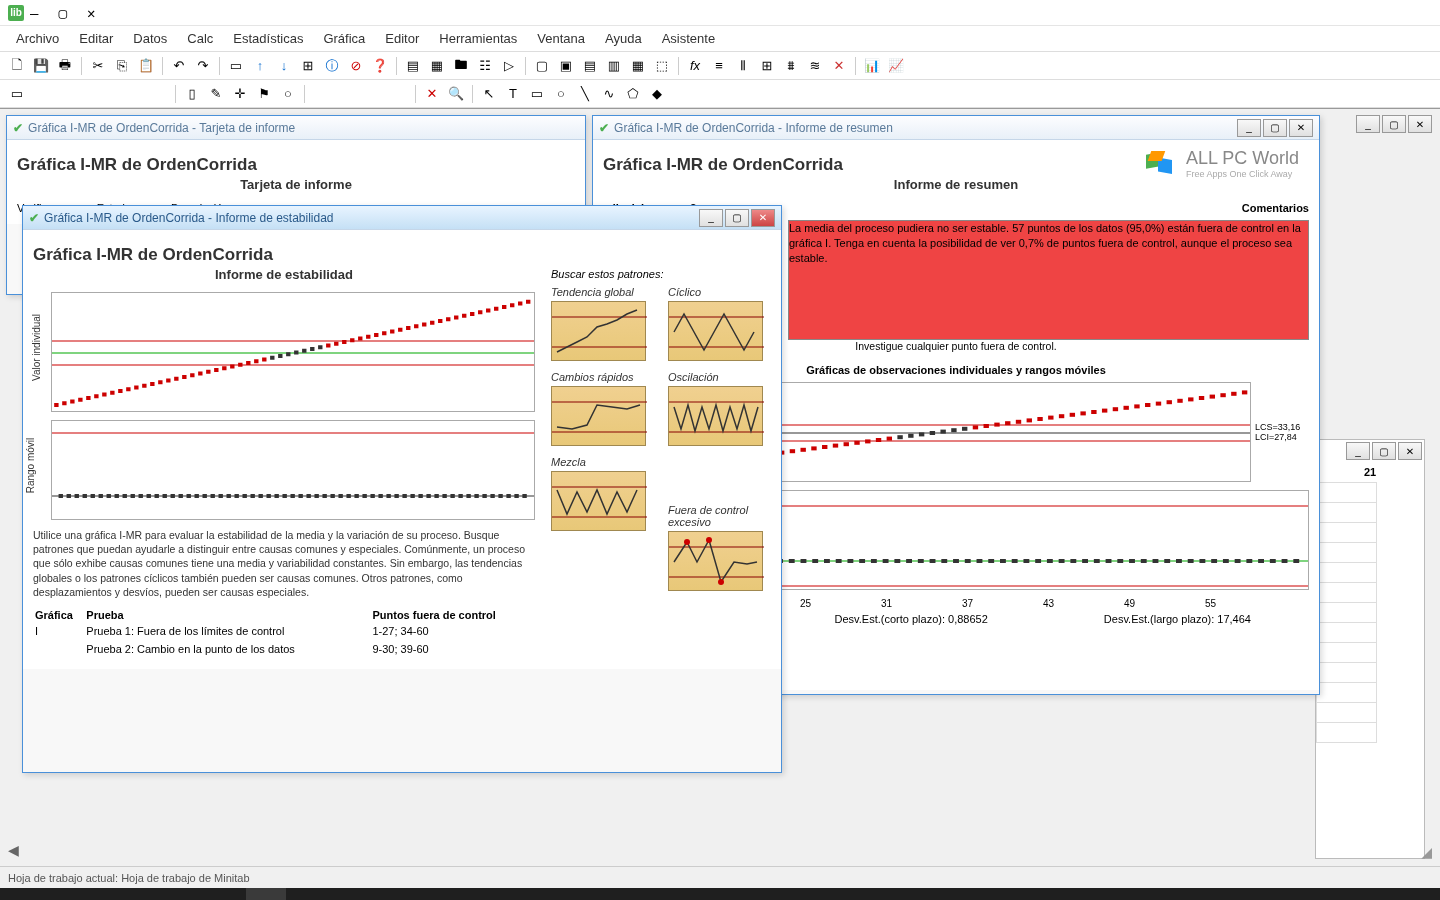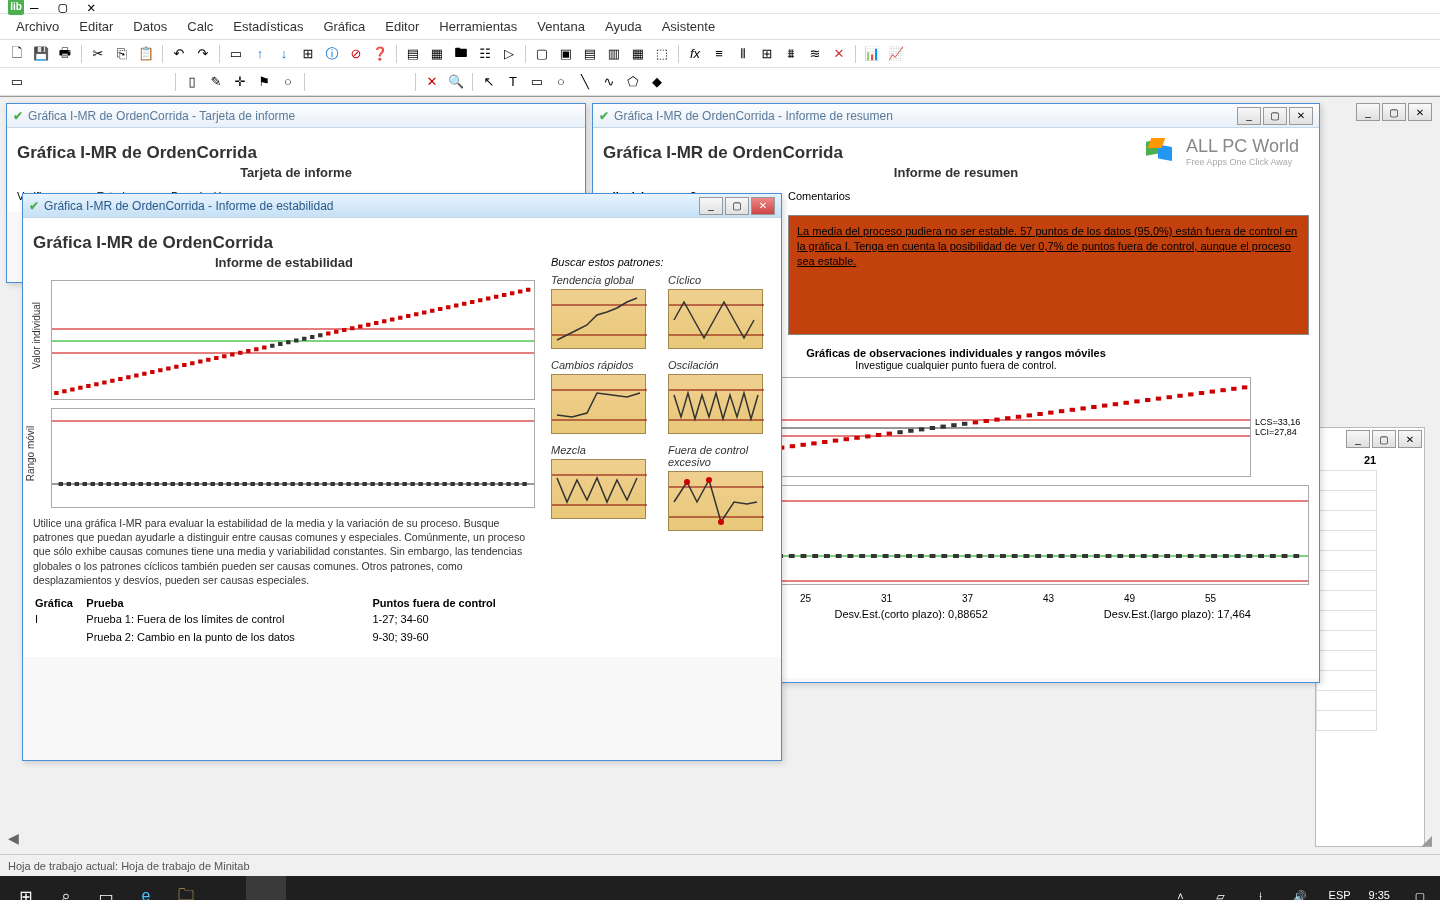--- a/index.html
+++ b/index.html
@@ -1,17 +1,17 @@
 <!DOCTYPE html>
 <html><head>
 <meta charset="utf-8">
 <style>
 * { margin:0; padding:0; box-sizing:border-box; font-family:"Segoe UI",Arial,sans-serif; }
 body { width:1440px; height:900px; background:#fff; overflow:hidden; position:relative; }
-.title-bar { height:14px; display:flex; align-items:center; padding:0 8px; background:#fff; border-bottom:1px solid #e5e5e5; }
+.title-bar { height:26px; display:flex; align-items:center; padding:0 8px; background:#fff; border-bottom:1px solid #e5e5e5; }
 .app-icon { width:16px; height:16px; background:#4caf50; border-radius:2px; display:flex; align-items:center; justify-content:center; color:#fff; font-size:10px; font-weight:bold; margin-right:6px; }
 .title-text { font-size:12px; color:#333; flex:1; }
 .win-controls { display:flex; gap:20px; font-size:14px; padding-right:10px; }
 .win-btn { cursor:pointer; font-family:monospace; }
 .menu-bar { height:26px; display:flex; align-items:center; padding:0 6px; background:#fff; border-bottom:1px solid #ddd; }
 .menu-item { padding:3px 10px; font-size:13px; color:#333; cursor:pointer; }
 .toolbar { height:28px; display:flex; align-items:center; padding:2px 6px; background:#fff; border-bottom:1px solid #ddd; gap:2px; }
 .tb-btn { width:22px; height:22px; display:flex; align-items:center; justify-content:center; cursor:pointer; font-size:13px; border:1px solid transparent; }
 .tb-sep { width:1px; height:18px; background:#ccc; margin:0 3px; }
 .main-area { position:relative; height:758px; background:#f0f0f0; border-top:1px solid #999; }
@@ -29,22 +29,22 @@
 .axis-label { position:absolute; font-size:10px; color:#333; transform:rotate(-90deg); transform-origin:center; left:-30px; }
 .help-text { font-size:10.5px; color:#333; line-height:1.35; margin:8px 0; }
 .tbl-hdr { font-size:11px; font-weight:bold; padding:4px 0; border-bottom:1px solid #999; }
 .tbl-row td { font-size:11px; padding:2px 10px 2px 0; }
 .pattern-card { width:95px; height:60px; background:linear-gradient(#f0d090,#e8c878); border:1px solid #a08850; margin-bottom:4px; position:relative; }
 .pattern-label { font-size:11px; color:#333; margin-bottom:3px; }
 .status-bar { height:22px; background:#f0f0f0; border-top:1px solid #ccc; display:flex; align-items:center; padding:0 8px; font-size:11px; color:#555; }
 .taskbar { height:40px; background:#1f1f1f; display:flex; align-items:center; padding:0 6px; position:relative; }
 .tb-icon { width:40px; height:40px; display:flex; align-items:center; justify-content:center; color:#fff; cursor:pointer; }
 .tb-right { position:absolute; right:0; display:flex; align-items:center; color:#fff; font-size:11px; }
-.watermark { position:absolute; right:20px; top:8px; font-size:18px; color:#888; display:flex; gap:8px; z-index:5; }
-.comment-box { border:1px solid #888; padding:8px; font-size:11px; line-height:1.35; background:#c2410c; min-height:120px;text-decoration:underline; }
+.watermark { position:absolute; right:20px; top:8px; font-size:18px; color:#888; display:flex; align-items:center; gap:8px; z-index:5; }
+.comment-box { border:1px solid #888; font-size:11px; line-height:1.35; background:#ef4444; min-height:120px; }
 svg line.red { stroke:#c00; stroke-width:1.2; }
 svg line.green { stroke:#0a0; stroke-width:1; }
 svg line.black { stroke:#333; stroke-width:1; }
 svg .pt-red { fill:#c00; }
 svg .pt-black { fill:#333; }
 .stats-row { display:flex; justify-content:space-around; font-size:11px; padding:4px 0; }
 .worksheet-bg { position:absolute; background:#fff; border:1px solid #bbb; }
 .ws-grid { border-collapse:collapse; }
 .ws-grid td { border:1px solid #ddd; width:60px; height:20px; }
 </style>
@@ -258,27 +258,27 @@
           <div style="display:flex;align-items:center;">
             <div style="flex:1;height:18px;background:linear-gradient(90deg,#5c5 0%,#5c5 85%,#fff 85%);border:1px solid #333;position:relative;">
               <div style="position:absolute;right:18px;top:-2px;bottom:-2px;width:2px;background:#aa8800;"></div>
             </div>
             <div style="font-size:11px;font-weight:bold;padding-left:4px;">No</div>
           </div>
           <div style="text-align:right;font-size:10px;background:#ffe9a8;border:1px solid #cc9;width:40px;margin-left:auto;margin-right:22px;">95.0%</div>
         </div>
 
         <div style="flex:1;">
-          <div style="text-align:left;font-size:11px;font-weight:normal;margin-bottom:13px;">Comentarios</div>
+          <div style="text-align:right;font-size:11px;font-weight:bold;margin-bottom:6px;">Comentarios</div>
           <div class="comment-box">La media del proceso pudiera no ser estable. 57 puntos de los datos (95,0%) están fuera de control en la gráfica I. Tenga en cuenta la posibilidad de ver 0,7% de puntos fuera de control, aunque el proceso sea estable.</div>
         </div>
       </div>
 
+      <div style="text-align:center;font-size:10.5px;">Investigue cualquier punto fuera de control.</div>
       <div style="text-align:center;font-size:11px;font-weight:bold;margin-top:12px;">Gráficas de observaciones individuales y rangos móviles</div>
-      <div style="text-align:center;font-size:10.5px;">Investigue cualquier punto fuera de control.</div>
 
       <div style="display:flex;align-items:center;">
         <div class="chart-box" style="flex:1;height:100px;margin-top:6px;">
           <svg width="100%" height="100" viewBox="0 0 480 100" preserveAspectRatio="none">
             <line class="black" x1="0" y1="50" x2="480" y2="50"></line>
             <line class="red" x1="0" y1="42" x2="480" y2="42"></line>
             <line class="red" x1="0" y1="58" x2="480" y2="58"></line>
             <g id="ipoints">
                 <rect x="2" y="90" width="4" height="4" class="pt-red"></rect>
                 <rect x="10" y="88.6" width="4" height="4" class="pt-red"></rect>
@@ -657,21 +657,21 @@
             </div>
           <div>
               <div class="pattern-label">Mezcla</div>
               <div class="pattern-card"><svg width="95" height="60">
                   <line x1="0" y1="15" x2="95" y2="15" stroke="#800"></line>
                   <line x1="0" y1="45" x2="95" y2="45" stroke="#800"></line>
                   <polyline points="5,18 15,42 25,20 35,40 45,18 55,42 65,20 75,40 85,18" fill="none" stroke="#333" stroke-width="1.5"></polyline>
                 </svg></div>
             </div>
           <div>
-              <div class="pattern-label" style="width:90px;">Fuera de control excesivo</div>
+              <div class="pattern-label" style="width:90px;margin-top:48px;">Fuera de control excesivo</div>
               <div class="pattern-card"><svg width="95" height="60">
                   <line x1="0" y1="15" x2="95" y2="15" stroke="#800"></line>
                   <line x1="0" y1="45" x2="95" y2="45" stroke="#800"></line>
                   <polyline points="5,30 18,10 28,30 40,8 52,50 65,30 78,32 88,30" fill="none" stroke="#333" stroke-width="1.5"></polyline>
                   <circle cx="18" cy="10" r="3" fill="#c00"></circle>
                   <circle cx="40" cy="8" r="3" fill="#c00"></circle>
                   <circle cx="52" cy="50" r="3" fill="#c00"></circle>
                 </svg></div>
             </div>
         </div>

